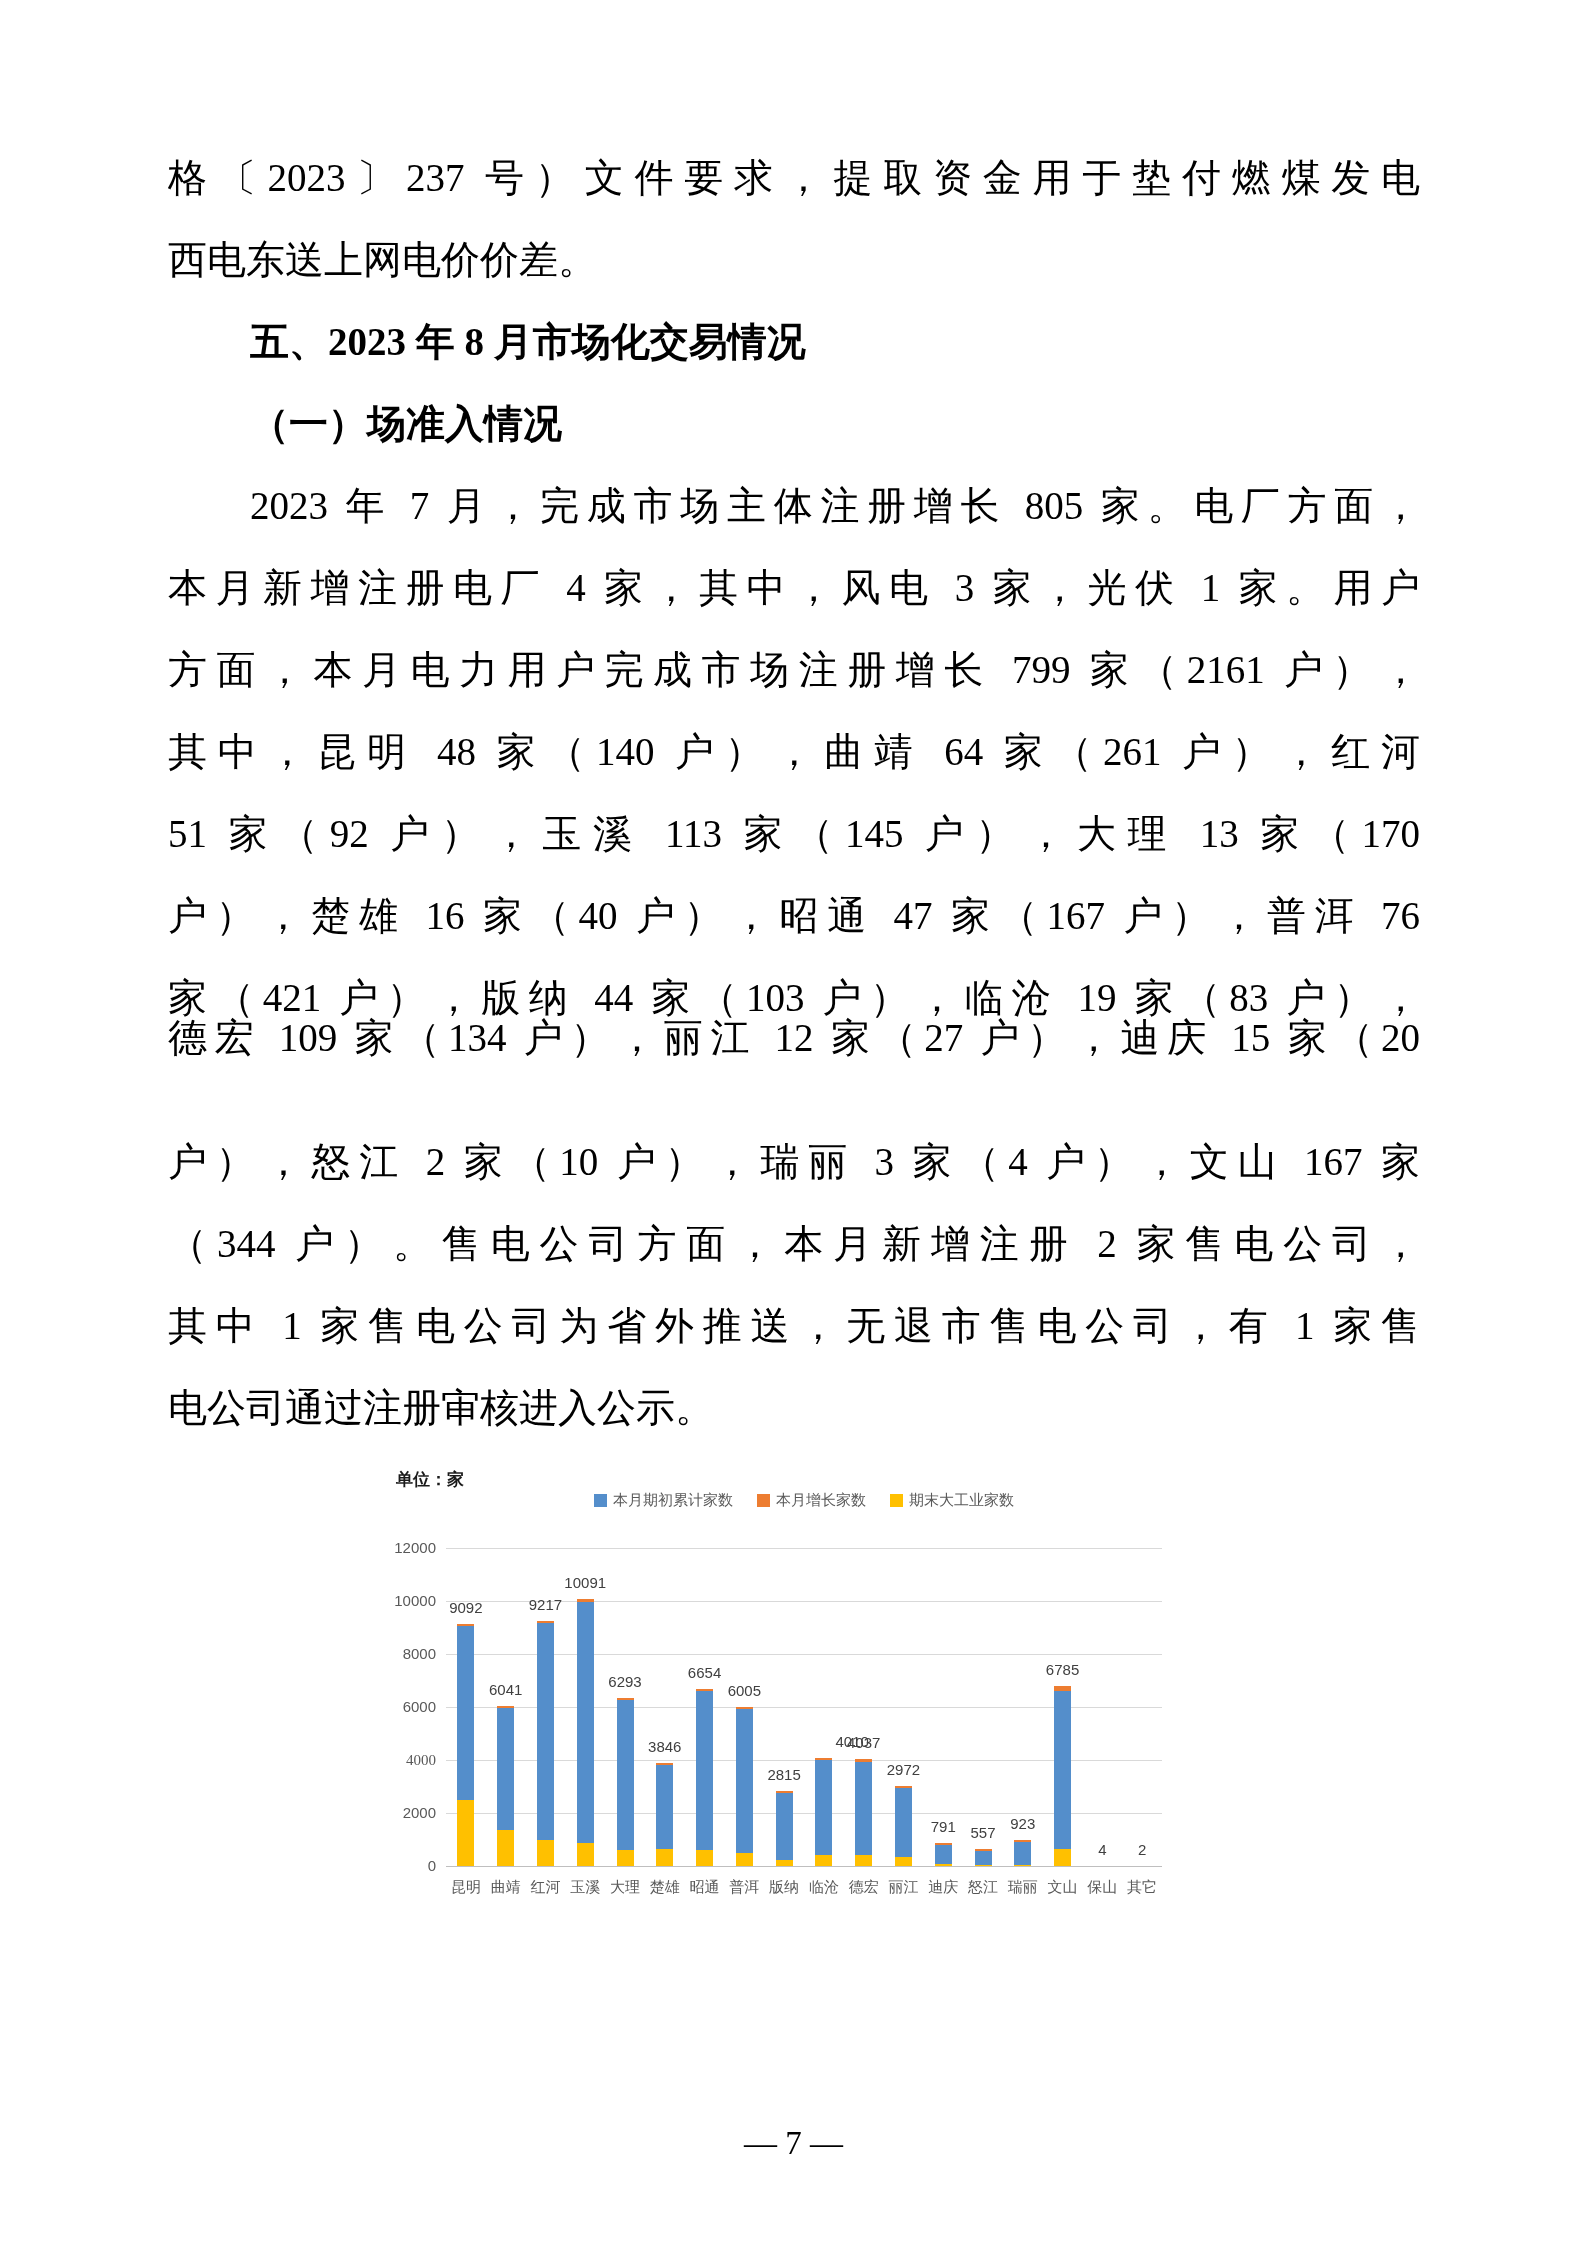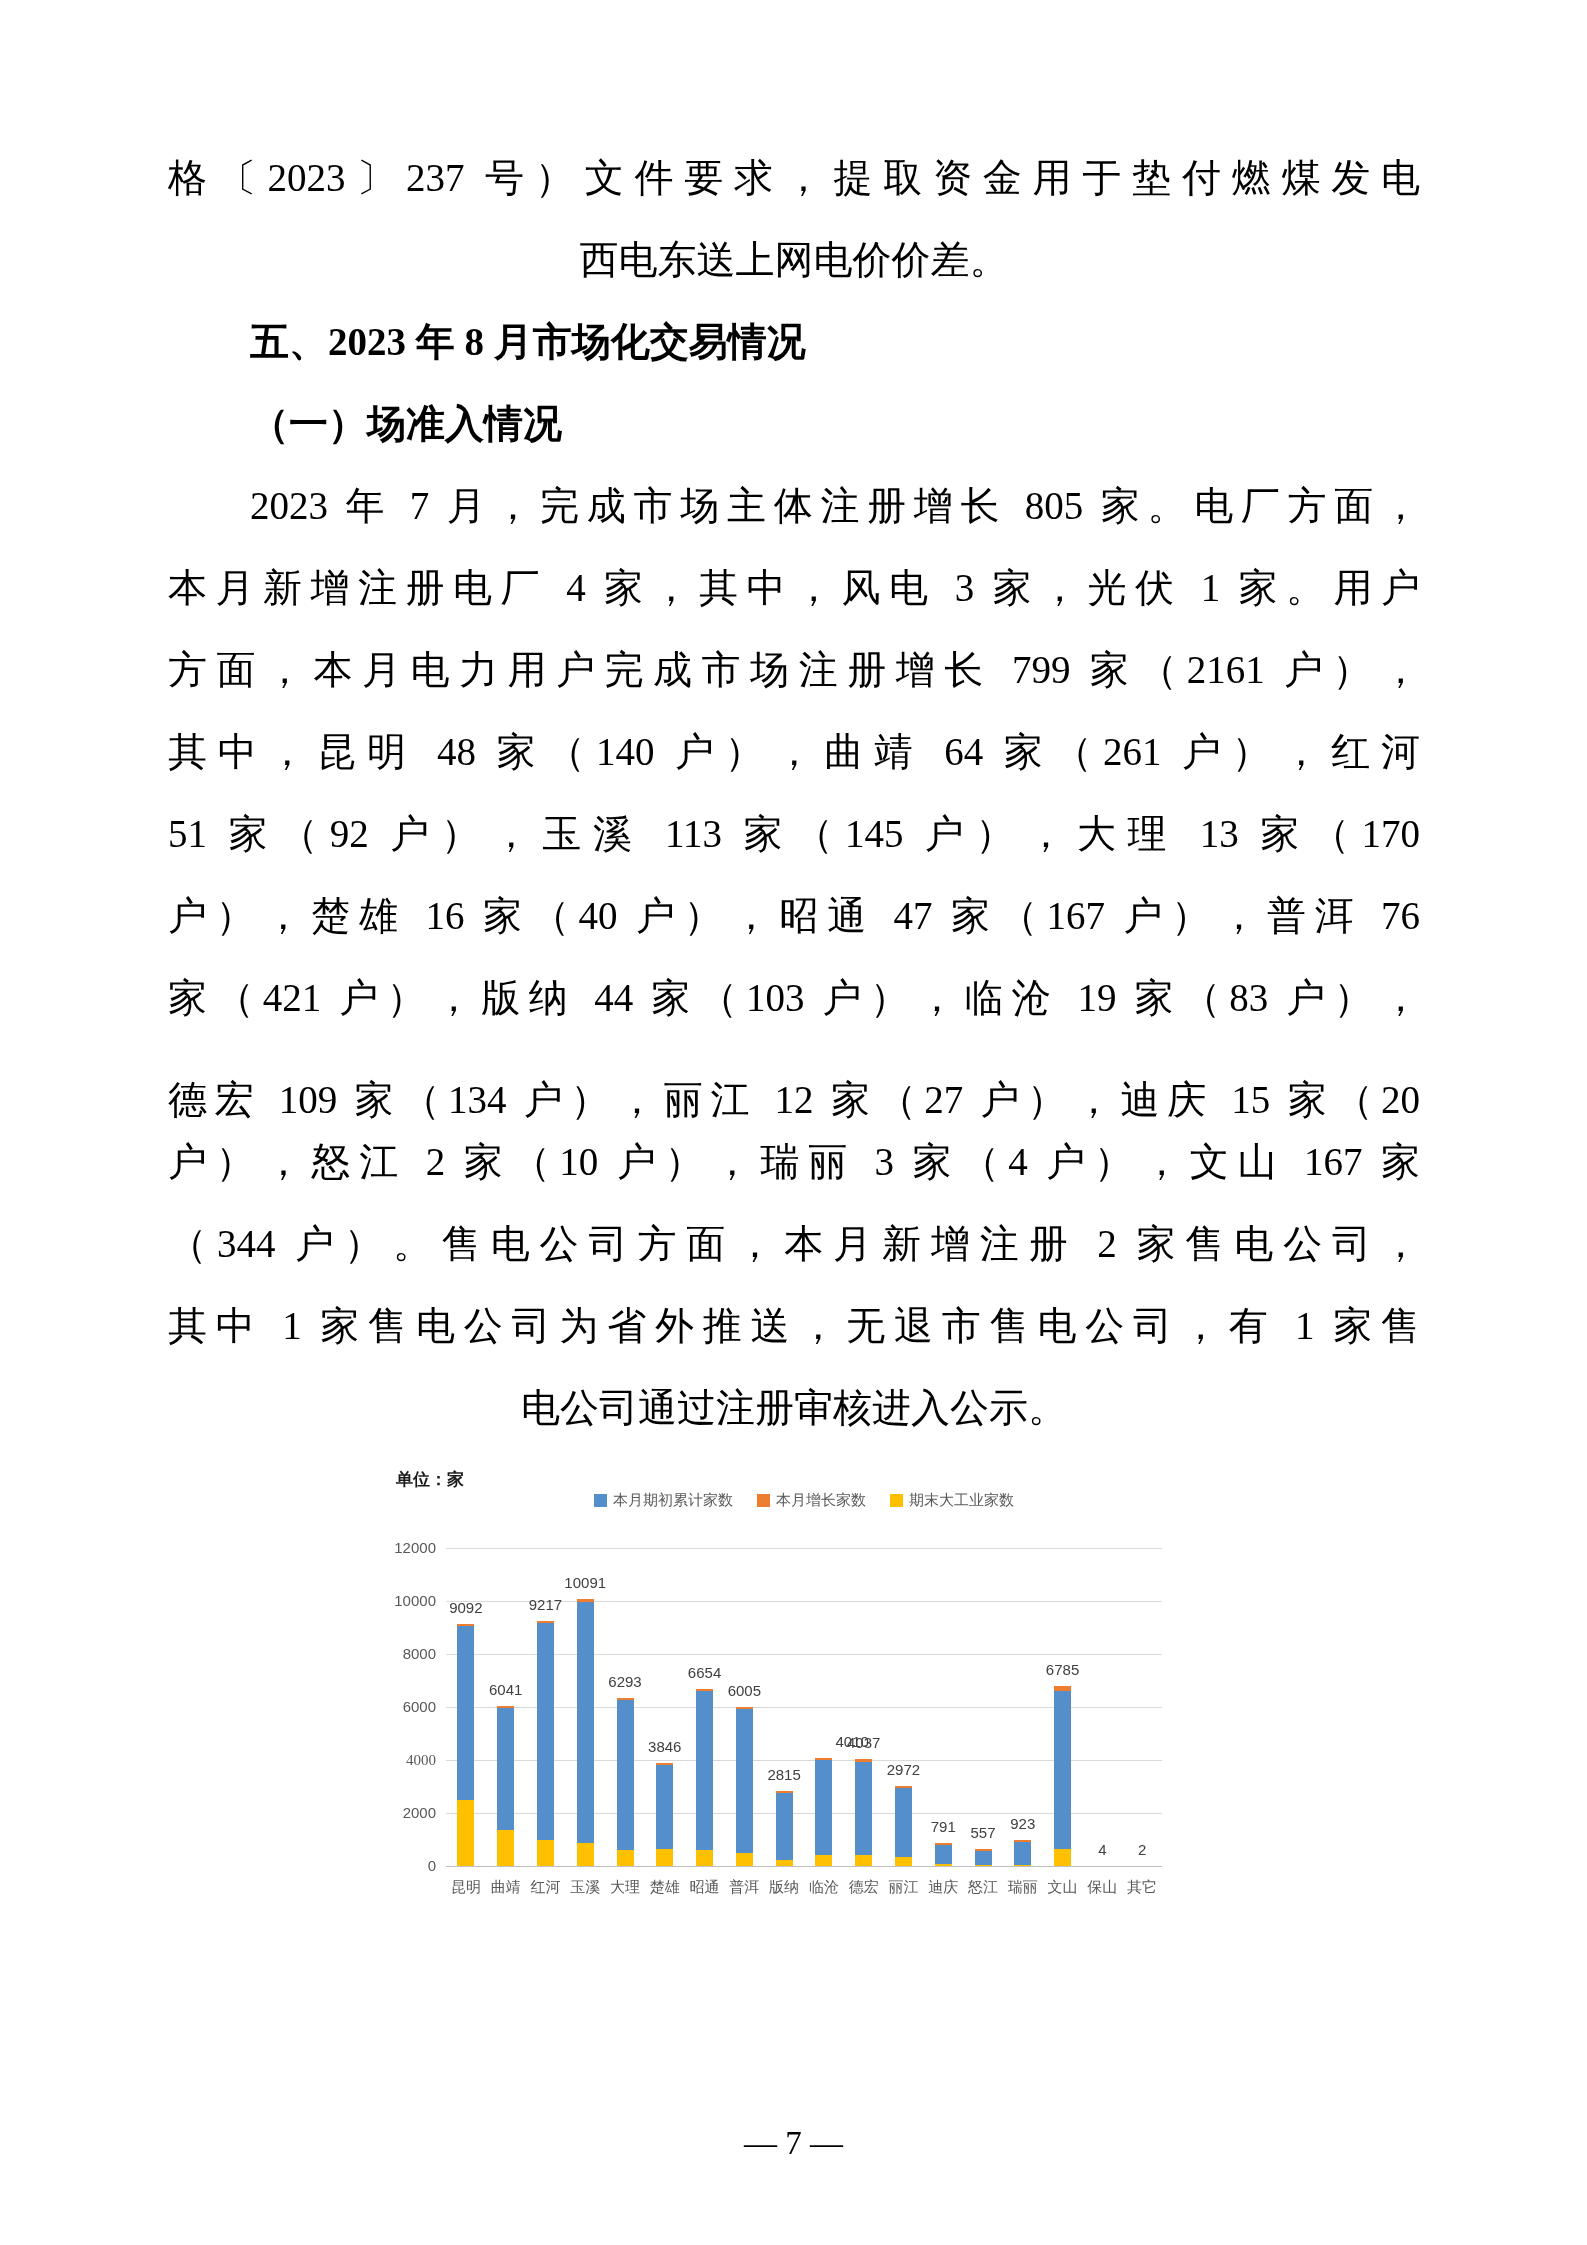--- a/index.html
+++ b/index.html
@@ -5,21 +5,21 @@
   html,body { margin:0; padding:0; background:#ffffff; }
   .page {
     position:relative; width:1587px; height:2245px; background:#ffffff;
     font-family:"Liberation Serif","DejaVu Serif",serif; overflow:hidden;
   }
   .line {
     position:absolute; left:168px; width:1252px; height:46px; line-height:46px;
     font-size:39px; color:#000; box-sizing:border-box;
   }
   .line.justify { text-align:justify; text-align-last:justify; }
-  .line.plain   { text-align:center; white-space:nowrap; }
+  .line.plain   { text-align:left; white-space:nowrap; }
   .line.heading { font-weight:bold; padding-left:82px; white-space:nowrap; }
   .line.justify-indent { padding-left:82px; text-align:justify; text-align-last:justify; }
 
   .chart-unit {
     position:absolute; left:396px; top:1468px; font-size:17px; font-weight:bold;
     color:#1a1a1a; font-family:"Liberation Sans","DejaVu Sans",sans-serif; white-space:nowrap;
   }
   .legend {
     position:absolute; left:446px; top:1490px; width:716px; height:20px;
     display:flex; justify-content:center; align-items:center; gap:24px;
@@ -62,21 +62,21 @@
       <div class="line plain" style="top: 237px;">西电东送上网电价价差。</div>
       <div class="line heading" style="top: 319px;">五、2023 年 8 月市场化交易情况</div>
       <div class="line heading" style="top: 401px;">（一）场准入情况</div>
       <div class="line justify-indent" style="top: 483px;">2023 年 7 月，完成市场主体注册增长 805 家。电厂方面，</div>
       <div class="line justify" style="top: 565px;">本月新增注册电厂 4 家，其中，风电 3 家，光伏 1 家。用户</div>
       <div class="line justify" style="top: 647px;">方面，本月电力用户完成市场注册增长 799 家（2161 户），</div>
       <div class="line justify" style="top: 729px;">其中，昆明 48 家（140 户），曲靖 64 家（261 户），红河</div>
       <div class="line justify" style="top: 811px;">51 家（92 户），玉溪 113 家（145 户），大理 13 家（170</div>
       <div class="line justify" style="top: 893px;">户），楚雄 16 家（40 户），昭通 47 家（167 户），普洱 76</div>
       <div class="line justify" style="top: 975px;">家（421 户），版纳 44 家（103 户），临沧 19 家（83 户），</div>
-      <div class="line justify" style="top: 1077px;">德宏 109 家（134 户），丽江 12 家（27 户），迪庆 15 家（20</div>
+      <div class="line justify" style="top: 1015px;">德宏 109 家（134 户），丽江 12 家（27 户），迪庆 15 家（20</div>
       <div class="line justify" style="top: 1139px;">户），怒江 2 家（10 户），瑞丽 3 家（4 户），文山 167 家</div>
       <div class="line justify" style="top: 1221px;">（344 户）。售电公司方面，本月新增注册 2 家售电公司，</div>
       <div class="line justify" style="top: 1303px;">其中 1 家售电公司为省外推送，无退市售电公司，有 1 家售</div>
       <div class="line plain" style="top: 1385px;">电公司通过注册审核进入公示。</div>
     </div>
 
   <div>
     <div class="chart-unit">单位：家</div>
     <div class="legend" id="legend">
         <span class="legend-item">

